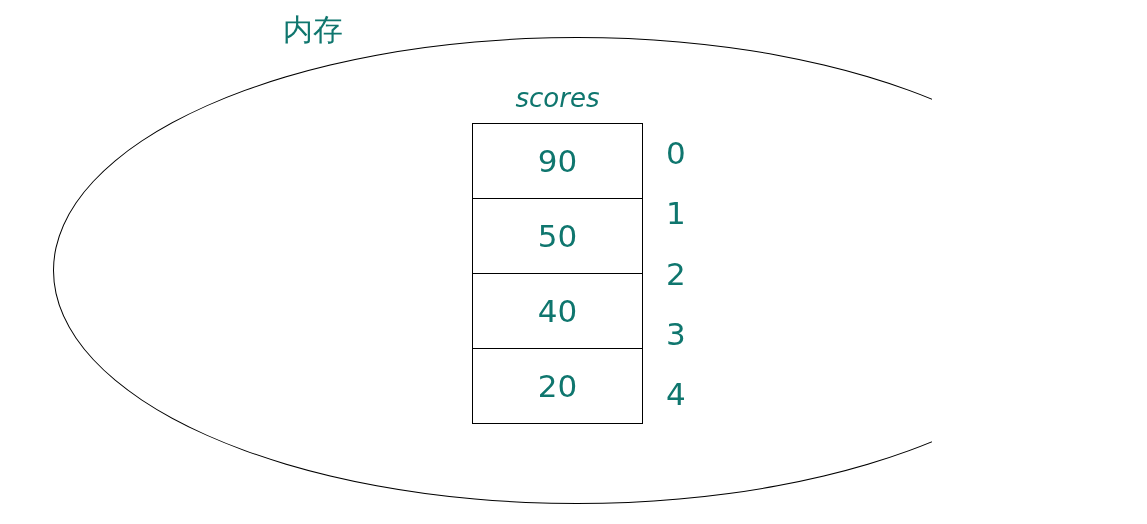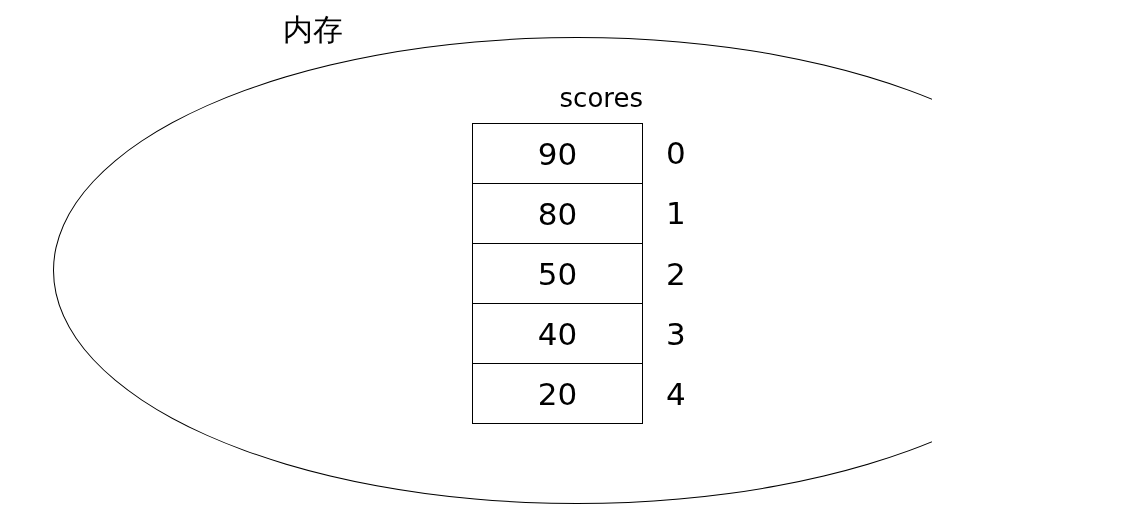--- a/index.html
+++ b/index.html
@@ -6,21 +6,21 @@
     margin: 0;
     padding: 0;
     background: #ffffff;
   }
   .stage {
     position: relative;
     width: 932px;
     height: 524px;
     background: #ffffff;
     font-family: "DejaVu Sans", "Liberation Sans", sans-serif;
-    color: #000000;
+    color: #0f766e;
     overflow: hidden;
   }
   .ellipse {
     position: absolute;
     left: 53px;
     top: 37px;
     width: 1048px;
     height: 467px;
     border: 1px solid #000000;
     border-radius: 50%;
@@ -33,23 +33,24 @@
     top: 12px;
     font-size: 30px;
     line-height: 36px;
     white-space: nowrap;
   }
   .array-name {
     position: absolute;
     left: 472px;
     top: 82px;
     width: 171px;
-    text-align: right;
+    text-align: center;
     font-size: 26px;
     line-height: 32px;
+    font-style: italic;
   }
   .array {
     position: absolute;
     left: 472px;
     top: 123px;
     width: 171px;
     height: 301px;
     border: 1px solid #000000;
     box-sizing: border-box;
     display: flex;
@@ -88,21 +89,20 @@
 <div class="stage">
 
   <div class="ellipse"></div>
 
   <div class="memory-label">内存</div>
 
   <div class="array-name">scores</div>
 
   <div class="array">
     <div class="cell">90</div>
-    <div class="cell">80</div>
     <div class="cell">50</div>
     <div class="cell">40</div>
     <div class="cell">20</div>
   </div>
 
   <div class="indices">
     <div class="index">0</div>
     <div class="index">1</div>
     <div class="index">2</div>
     <div class="index">3</div>

